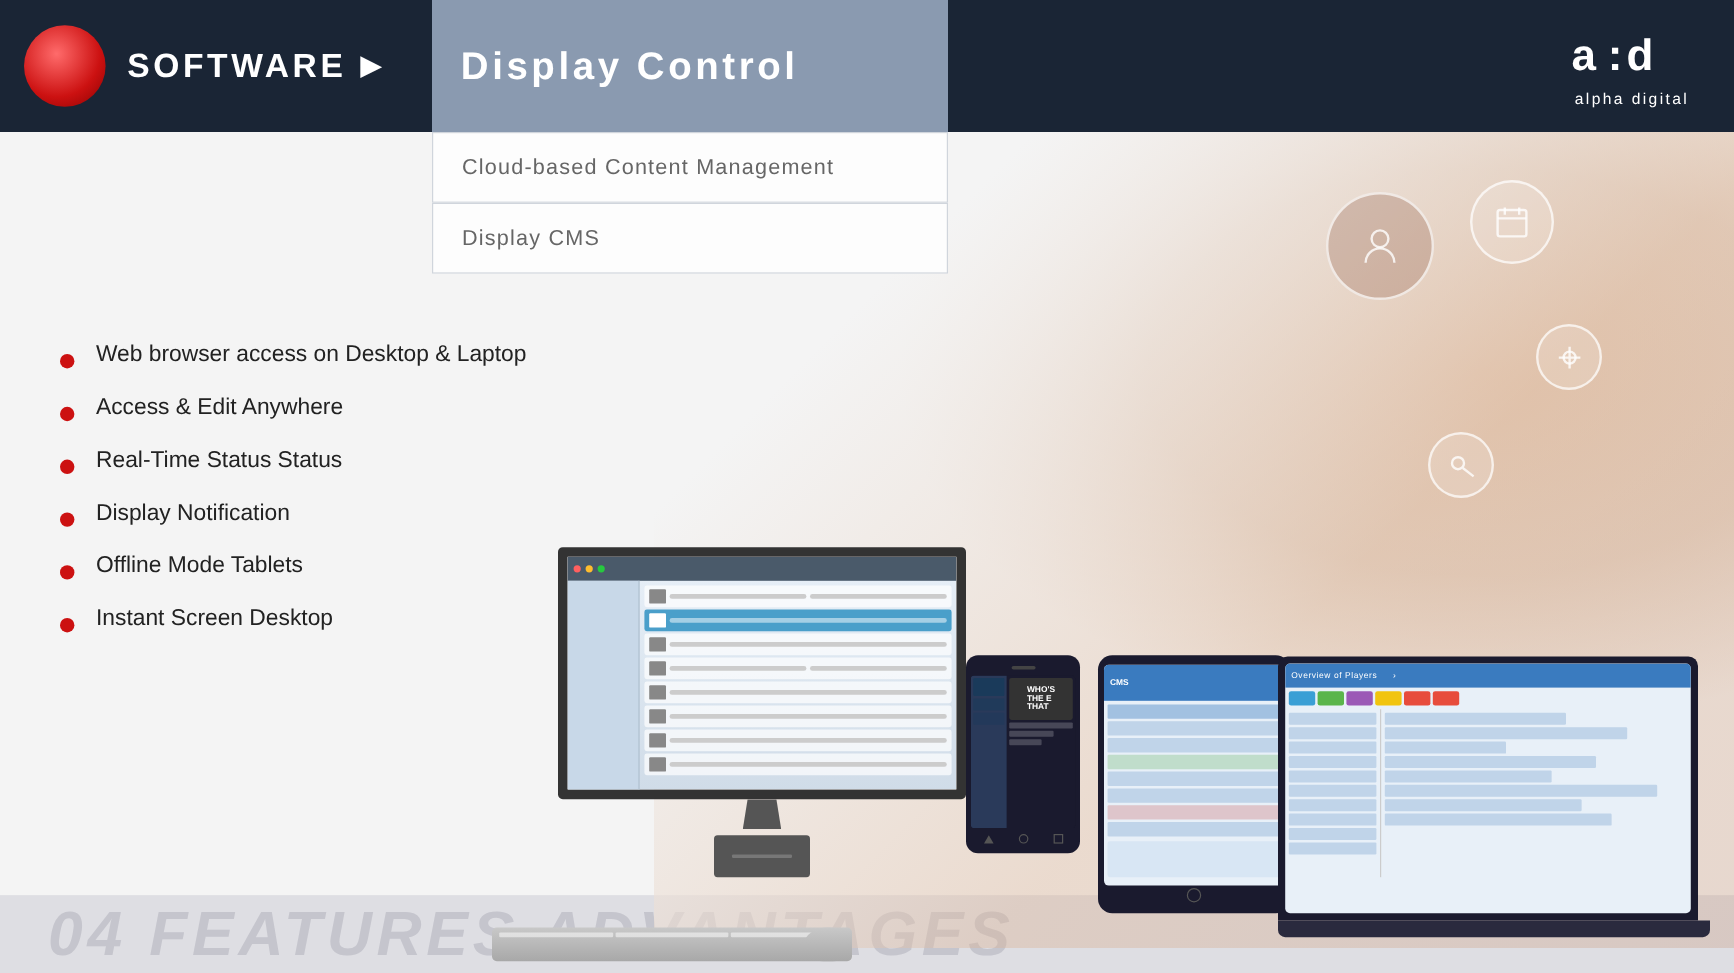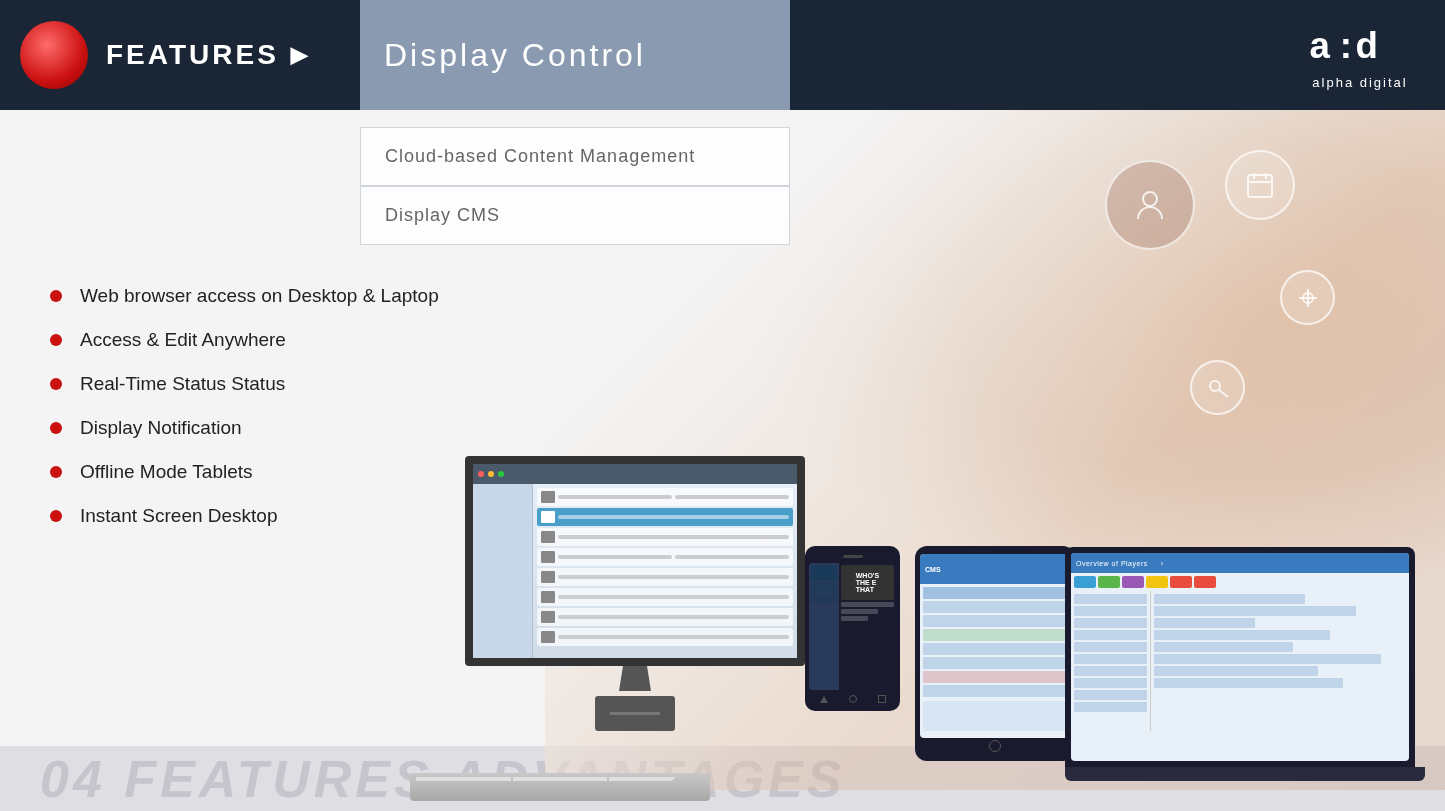--- a/index.html
+++ b/index.html
@@ -67,21 +67,21 @@
       height: 110px;
       display: flex;
       align-items: center;
       padding-left: 24px;
       width: 430px;
     }
 
     .display-control-title {
       color: #ffffff;
       font-size: 32px;
-      font-weight: 400;
+      font-weight: 700;
       letter-spacing: 3px;
     }
 
     .brand-logo-area {
       margin-left: auto;
       padding-right: 30px;
       display: flex;
       flex-direction: column;
       align-items: center;
       justify-content: center;
@@ -113,21 +113,21 @@
       border: 1px solid #d0d5dc;
       padding: 18px 24px;
       font-size: 18px;
       color: #666;
       letter-spacing: 1px;
       font-weight: 300;
       margin-bottom: 0;
     }
 
     .dropdown-item:first-child {
-      margin-top: 17px;
+      margin-top: 0;
     }
 
     
     .main-content {
       position: absolute;
       top: 110px;
       left: 0;
       right: 0;
       bottom: 0;
       background: #f4f4f4;
@@ -568,21 +568,21 @@
     
     .feature-list {
       position: absolute;
       top: 175px;
       left: 50px;
       z-index: 6;
     }
 
     .feature-item {
       display: flex;
-      align-items: center;
+      align-items: flex-end;
       margin-bottom: 22px;
     }
 
     .bullet-dot {
       width: 12px;
       height: 12px;
       background: #cc1111;
       border-radius: 50%;
       margin-right: 18px;
       flex-shrink: 0;
@@ -616,21 +616,21 @@
       letter-spacing: 4px;
     }
   </style>
 </head>
 <body>
 
 <div class="header">
   <div class="logo-area">
     <div class="logo-circle"></div>
     <div class="software-label">
-      <span>FEATURES</span>
+      <span>SOFTWARE</span>
       <span class="play-icon">▶</span>
     </div>
   </div>
   <div class="nav-area">
     <div class="display-control-tab">
       <span class="display-control-title">Display Control</span>
     </div>
   </div>
   <div class="brand-logo-area">
     <svg class="brand-logo-svg" viewBox="0 0 120 55" xmlns="http://www.w3.org/2000/svg">

